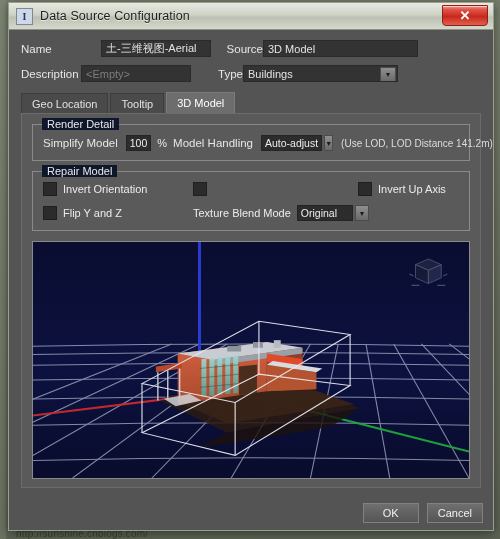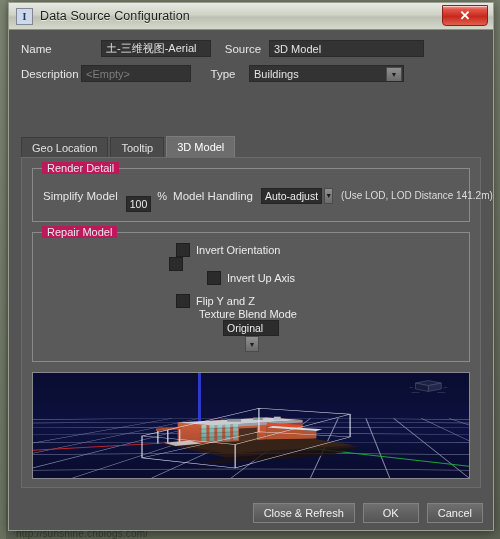--- a/index.html
+++ b/index.html
@@ -74,21 +74,21 @@
     box-sizing:border-box;
   }
 
   
   .form-row { display:flex; align-items:center; margin-bottom:8px; }
   .lbl {
     color:#e6e6e6; font-size:11.5px; white-space:nowrap;
   }
   .lbl.name-lbl { width:80px; }
   .lbl.desc-lbl { width:60px; }
-  .lbl.mid { width:52px; text-align:center; padding-left:6px; }
+  .lbl.mid { width:52px; text-align:right; }
   .field {
     background:#333333; border:1px solid #2a2a2a;
     height:17px; display:flex; align-items:center;
     padding:0 4px; color:#e3e3e3; font-size:11px;
     box-sizing:border-box; overflow:hidden; white-space:nowrap;
   }
   .field.ph { color:#7d7d7d; }
   #name-field { width:110px; }
   #source-field { width:155px; }
   #desc-field { width:110px; }
@@ -101,21 +101,21 @@
     display:flex;align-items:center;justify-content:center;
     font-size:7px; color:#1c1c1c; cursor:pointer;
   }
 
   
   #tabs { display:flex; align-items:flex-end; margin-top:2px; }
   .tab {
     font-size:11px; color:#e0e0e0;
     padding:4px 10px 4px 10px;
     background:#4a4a4a; border:1px solid #3c3c3c; border-bottom:none;
-    margin-right:2px; cursor:pointer; white-space:nowrap;margin-top:44px;
+    margin-right:2px; cursor:pointer; white-space:nowrap;
   }
   .tab.active {
     background:#6d6d6d; color:#ffffff; border-color:#7b7b7b;
     padding-bottom:5px;
   }
 
   #tabpanel {
     border:1px solid #6b6b6b;
     background:#5a5a5a;
     flex:1;
@@ -127,50 +127,50 @@
 
   
   .group {
     border:1px solid #8a8a8a;
     margin-bottom:10px;
     padding:10px 10px 9px 10px;
     position:relative;
   }
   .group-title {
     position:absolute; top:-7px; left:9px;
-    background:#be185d; padding:0 5px;
+    background:#0f172a; padding:0 5px;
     font-size:11px; color:#e8e8e8;
   }
   .inline { display:flex; align-items:center; flex-wrap:nowrap; }
   .gap { width:8px; flex:0 0 8px; }
 
   #simplify-input {
     width:34px; height:16px; background:#2c2c2c;
     border:1px solid #242424; color:#ececec;
     font-size:10.5px; display:flex; align-items:center;
-    justify-content:flex-start; padding:0 3px; box-sizing:border-box;margin-top:17px;
+    justify-content:flex-start; padding:0 3px; box-sizing:border-box;
   }
   #handling-field {
     width:78px; height:16px; background:#2c2c2c;
     border:1px solid #242424; color:#ececec;
     font-size:10.5px; display:flex; align-items:center;
     padding:0 3px; box-sizing:border-box; white-space:nowrap;
   }
   .small-dd {
     width:14px;height:16px;margin-left:2px;
     background:linear-gradient(180deg,#8f8f8f,#6a6a6a);
     border:1px solid #4b4b4b;
     display:flex;align-items:center;justify-content:center;
     font-size:7px;color:#1c1c1c;cursor:pointer;box-sizing:border-box;
   }
   .hint { font-size:10px; color:#dcdcdc; white-space:nowrap; }
   .unit { font-size:11px; color:#e6e6e6; padding:0 6px; }
 
   
-  .cbrow { display:flex; align-items:center; margin-bottom:9px;flex-direction:column; }
+  .cbrow { display:flex; align-items:center; margin-bottom:9px; }
   .cbrow:last-child { margin-bottom:0; }
   .cb-item { display:flex; align-items:center; cursor:pointer; }
   .cbox {
     width:12px;height:12px;flex:0 0 12px;
     background:#2b2b2b; border:1px solid #1f1f1f;
     margin-right:6px;
   }
   .cb-label { font-size:11px; color:#ececec; white-space:nowrap; }
   .c1 { width:150px; }
   .c2 { width:165px; }
@@ -406,19 +406,18 @@
               <path d="M-6,18 L-2,20 M32,18 L28,20" stroke="#5d6785" stroke-width="1.2"></path>
               <path d="M-4,30 L4,30 M22,30 L30,30" stroke="#5d6785" stroke-width="1.4"></path>
             </g>
           </svg>
         </div>
 
       </div>
     </div>
 
     <div id="footer">
-      <div class="btn">Close &amp; Refresh</div>
       <div class="btn">OK</div>
       <div class="btn">Cancel</div>
     </div>
 
   </div>
 </div>
 
 </body></html>

